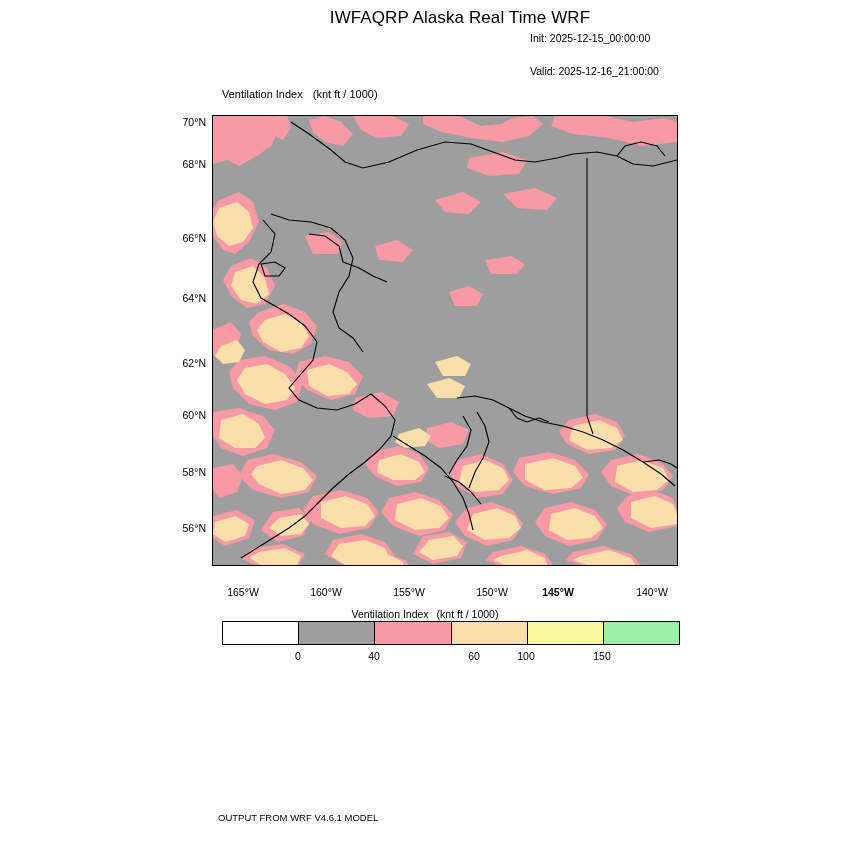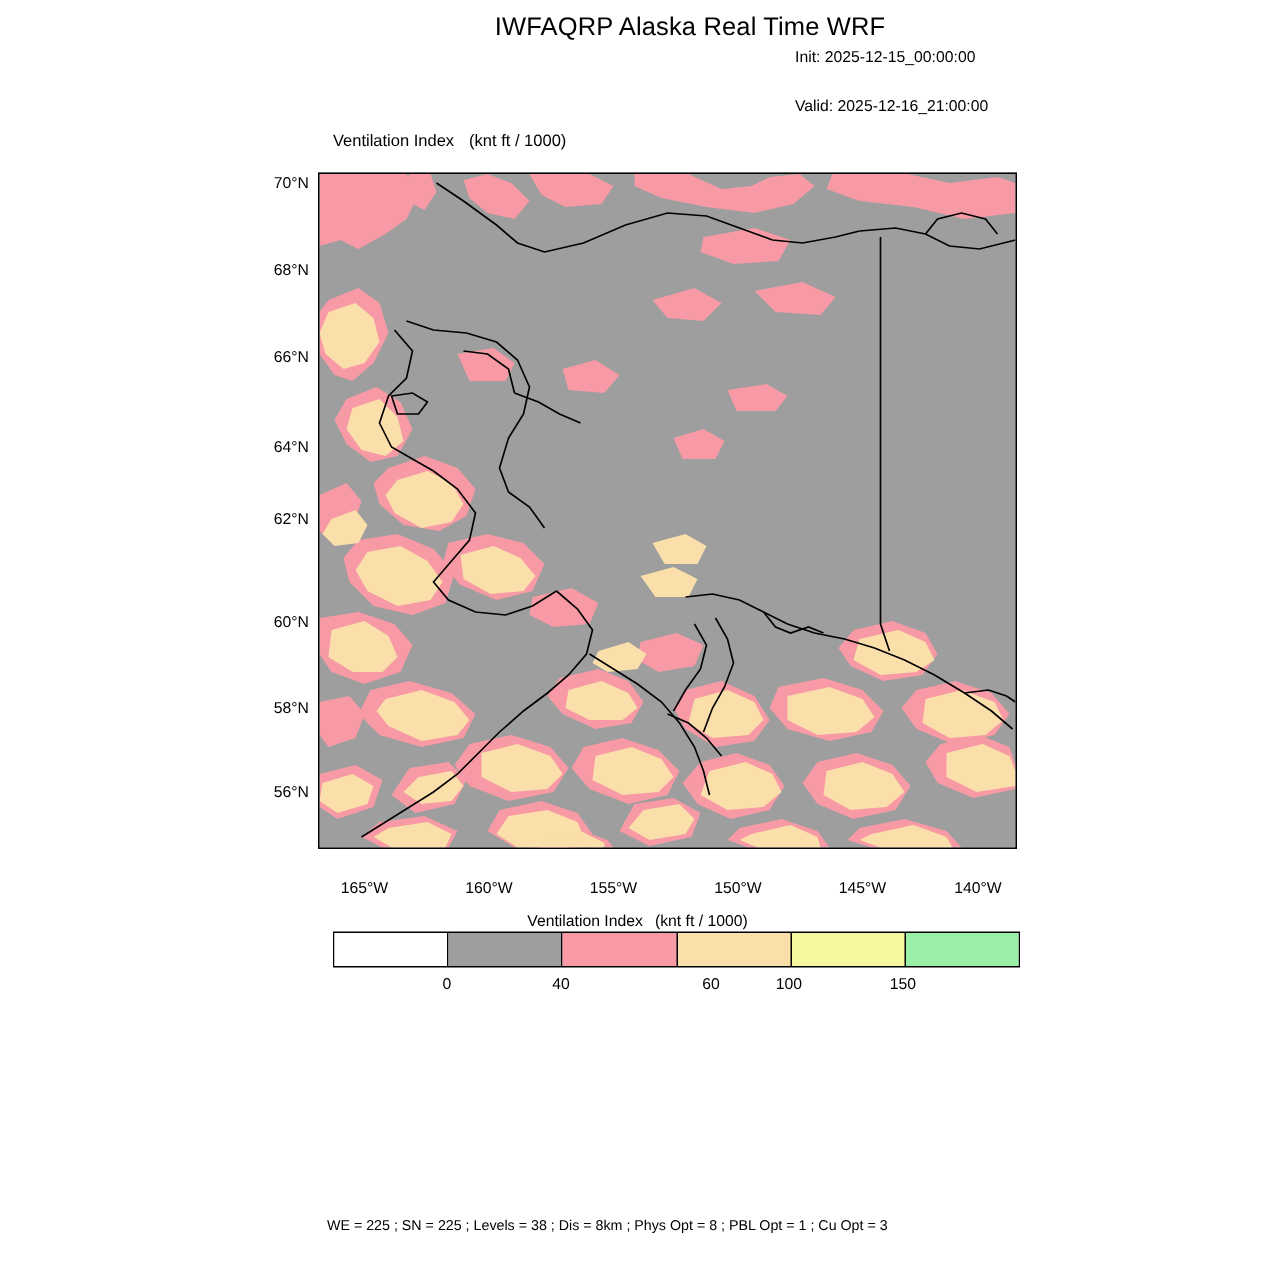--- a/index.html
+++ b/index.html
@@ -237,35 +237,35 @@
 
       <path d="M430,346 L446,344 L458,348 L464,352"></path>
 
       <path d="M48,148 L62,146 L72,152 L66,160 L52,160 Z"></path>
     </g>
   </svg>
 </div>
 
 <div class="abs ytick-wrap">
   <div class="ytick" style="top:122px;">70°N</div>
-  <div class="ytick" style="top:180px;">68°N</div>
+  <div class="ytick" style="top:164px;">68°N</div>
   <div class="ytick" style="top:238px;">66°N</div>
   <div class="ytick" style="top:298px;">64°N</div>
-  <div class="ytick" style="top:346px;">62°N</div>
+  <div class="ytick" style="top:363px;">62°N</div>
   <div class="ytick" style="top:415px;">60°N</div>
   <div class="ytick" style="top:472px;">58°N</div>
   <div class="ytick" style="top:528px;">56°N</div>
 </div>
 
 <div class="abs" style="left:212px; top:564px; width:464px; height:1px;">
   <div class="xtick" style="left:31px;">165°W</div>
   <div class="xtick" style="left:114px;">160°W</div>
   <div class="xtick" style="left:197px;">155°W</div>
   <div class="xtick" style="left:280px;">150°W</div>
-  <div class="xtick" style="left:363px;">145°W</div>
+  <div class="xtick" style="left:346px;font-weight:bold;">145°W</div>
   <div class="xtick" style="left:440px;">140°W</div>
 </div>
 
 <div class="abs" id="cbar-title">
   <span>Ventilation Index</span><span class="units">(knt ft / 1000)</span>
 </div>
 
 <div class="abs" id="colorbar">
   <div class="swatch" style="background:#ffffff"></div>
   <div class="swatch" style="background:#9e9e9e"></div>
@@ -277,14 +277,14 @@
 
 <div class="abs" id="cbar-ticks">
   <div class="cbtick" style="left:76px;">0</div>
   <div class="cbtick" style="left:152px;">40</div>
   <div class="cbtick" style="left:228px;margin-left:24px;">60</div>
   <div class="cbtick" style="left:304px;">100</div>
   <div class="cbtick" style="left:380px;">150</div>
 </div>
 
 <div class="abs" id="footer">
-  <div>WE = 225 ; SN = 225 ; Levels = 38 ; Dis = 8km ; Phys Opt = 8 ; PBL Opt = 1 ; Cu Opt = 3</div>
+  <div>OUTPUT FROM WRF V4.6.1 MODEL</div>
 </div>
 
 </body></html>

